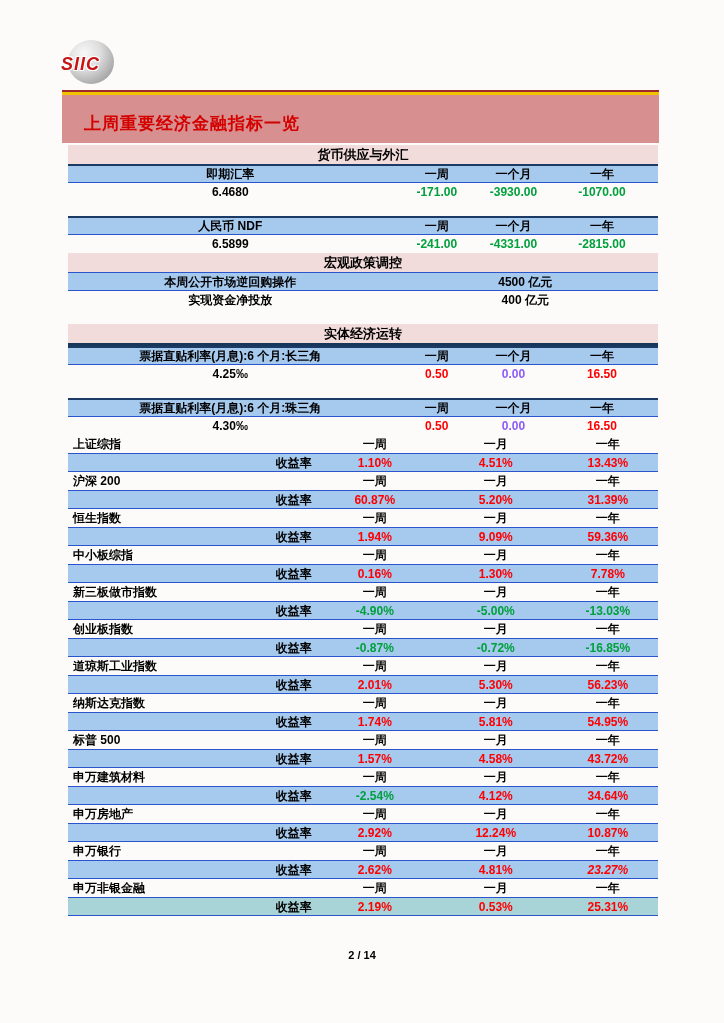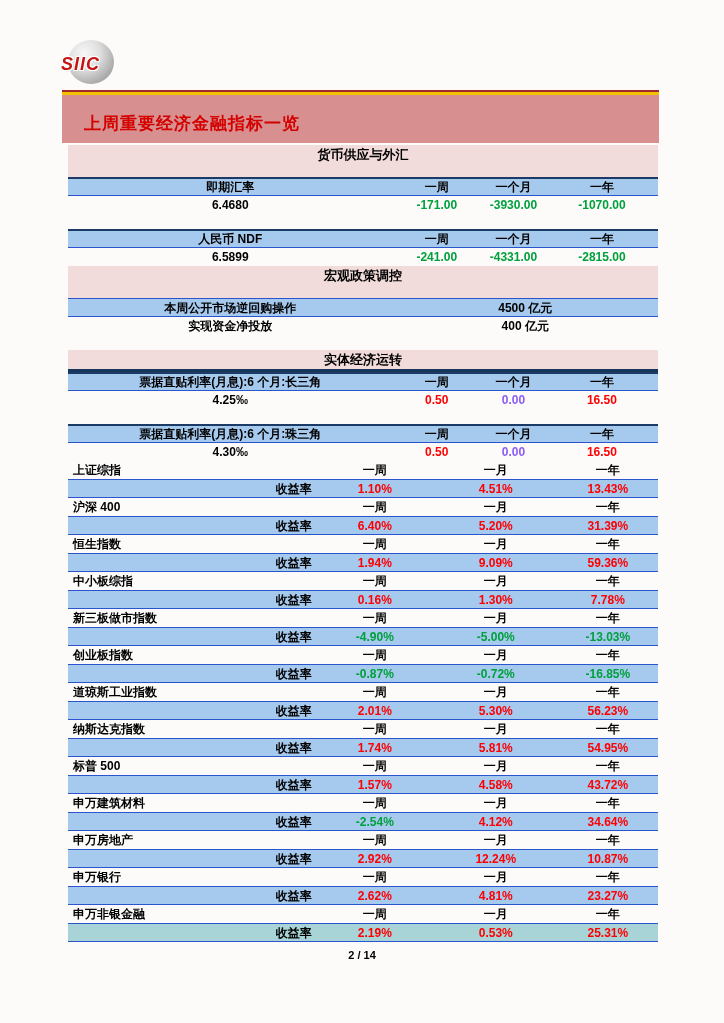--- a/index.html
+++ b/index.html
@@ -36,21 +36,21 @@
   .gold-line { height: 5px; background: #f2c200; border-top: 2px solid #a02a2a; }
   .title-bar { background: #d78f8f; padding: 17px 10px 8px 22px; }
   .title-bar h1 { font-size: 17px; font-weight: bold; color: #d40000; letter-spacing: 1px; }
 
   
   .table { position: absolute; left: 68px; top: 145px; width: 590px; font-size: 12px; font-weight: bold; }
   .row  { display: flex; align-items: center; height: 18px; line-height: 1; }
   .row.blue { background: #a6c9ee; border-top: 1.5px solid #2b55cc; border-bottom: 1.5px solid #2b55cc; height: 19px; }
   .row.blue.head { border-top: 2px solid #1c3a66; }
   .row.teal { background: #a8d4d7; border-top: 1.5px solid #2b55cc; border-bottom: 1.5px solid #2b55cc; height: 19px; }
-  .pink { background: #f2dcdb; text-align: center; font-weight: bold; font-size: 13px; height: 32px; line-height: 19px; }
+  .pink { background: #f2dcdb; text-align: center; font-weight: bold; font-size: 13px; height: 19px; line-height: 19px; }
   .pink.u-navy { border-bottom: 3px solid #16365c; height: 22px; }
   .pink.u-blue { border-bottom: 2px solid #2b50b8; height: 21px; }
   .gap { height: 15px; }
 
   
   .cw { display: block; }
   .cw.lab   { width: 55%; text-align: center; }
   .cw.c1    { width: 15%; text-align: center; }
   .cw.c2    { width: 11%; text-align: center; }
   .cw.c3    { width: 19%; text-align: center; }
@@ -157,28 +157,28 @@
         <div class="cs s2" style="display: block;">一月</div>
         <div class="cs s3" style="display: block;">一年</div>
       </div>
       <div class="row blue">
         <div class="cs name yl" style="display: block;">收益率</div>
         <div class="cs s1 v-red" style="display: block;">1.10%</div>
         <div class="cs s2 v-red" style="display: block;">4.51%</div>
         <div class="cs s3 v-red" style="display: block;">13.43%</div>
       </div>
       <div class="row white">
-        <div class="cs name" style="display: block;">沪深 400</div>
-        <div class="cs s1" style="display: block;">一周</div>
-        <div class="cs s2" style="display: block;">一月</div>
-        <div class="cs s3" style="display: block;">一年</div>
-      </div>
-      <div class="row blue">
-        <div class="cs name yl" style="display: block;">收益率</div>
-        <div class="cs s1 v-red" style="display: block;">6.40%</div>
+        <div class="cs name" style="display: block;">沪深 200</div>
+        <div class="cs s1" style="display: block;">一周</div>
+        <div class="cs s2" style="display: block;">一月</div>
+        <div class="cs s3" style="display: block;">一年</div>
+      </div>
+      <div class="row blue">
+        <div class="cs name yl" style="display: block;">收益率</div>
+        <div class="cs s1 v-red" style="display: block;">60.87%</div>
         <div class="cs s2 v-red" style="display: block;">5.20%</div>
         <div class="cs s3 v-red" style="display: block;">31.39%</div>
       </div>
       <div class="row white">
         <div class="cs name" style="display: block;">恒生指数</div>
         <div class="cs s1" style="display: block;">一周</div>
         <div class="cs s2" style="display: block;">一月</div>
         <div class="cs s3" style="display: block;">一年</div>
       </div>
       <div class="row blue">
@@ -286,21 +286,21 @@
       <div class="row white">
         <div class="cs name" style="display: block;">申万银行</div>
         <div class="cs s1" style="display: block;">一周</div>
         <div class="cs s2" style="display: block;">一月</div>
         <div class="cs s3" style="display: block;">一年</div>
       </div>
       <div class="row blue">
         <div class="cs name yl" style="display: block;">收益率</div>
         <div class="cs s1 v-red" style="display: block;">2.62%</div>
         <div class="cs s2 v-red" style="display: block;">4.81%</div>
-        <div class="cs s3 v-red" style="display: block;">23.27%</div>
+        <div class="cs s3 v-red" style="display: block; font-style: italic;">23.27%</div>
       </div>
       <div class="row white">
         <div class="cs name" style="display: block;">申万非银金融</div>
         <div class="cs s1" style="display: block;">一周</div>
         <div class="cs s2" style="display: block;">一月</div>
         <div class="cs s3" style="display: block;">一年</div>
       </div>
       <div class="row teal">
         <div class="cs name yl" style="display: block;">收益率</div>
         <div class="cs s1 v-red" style="display: block;">2.19%</div>

